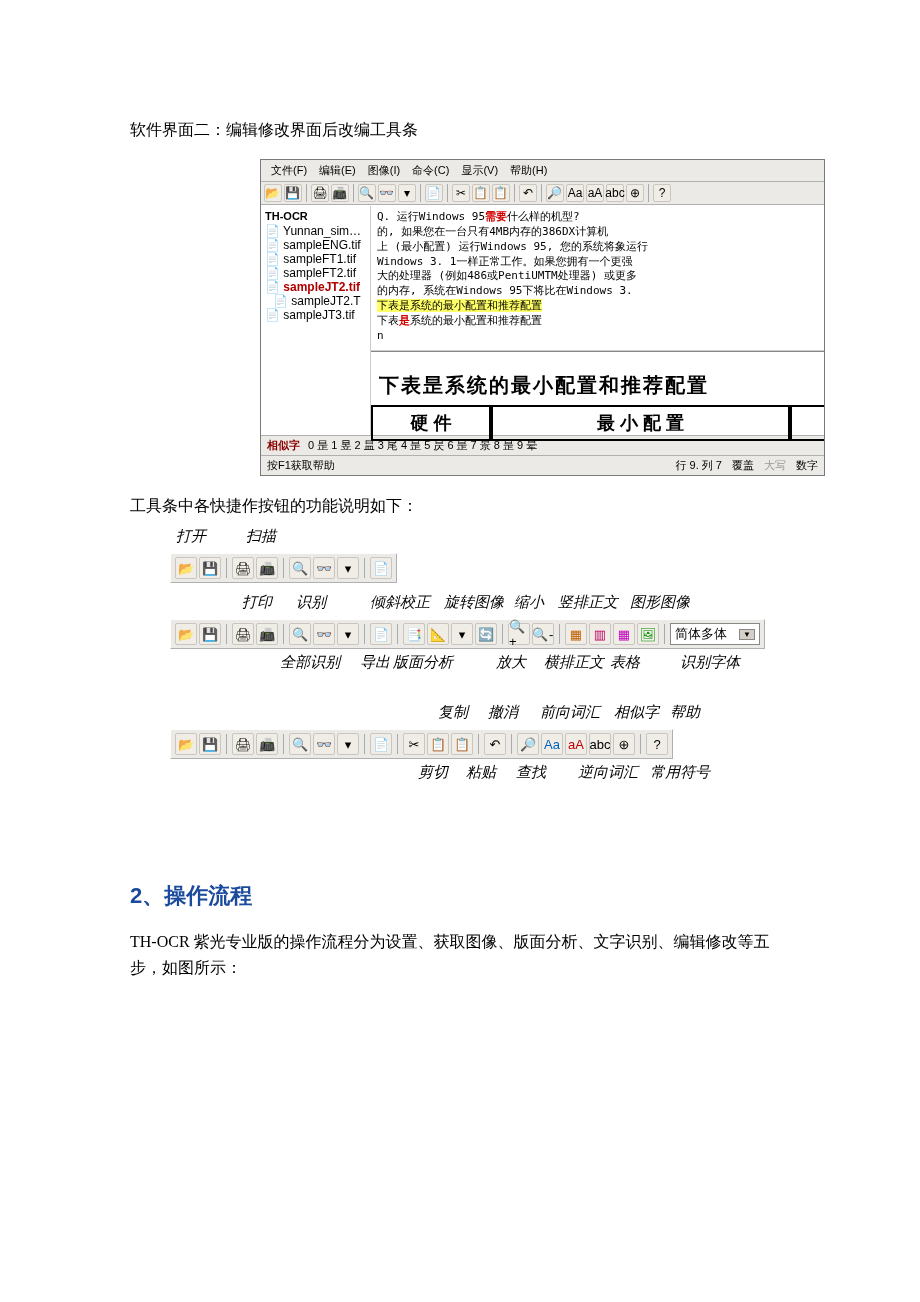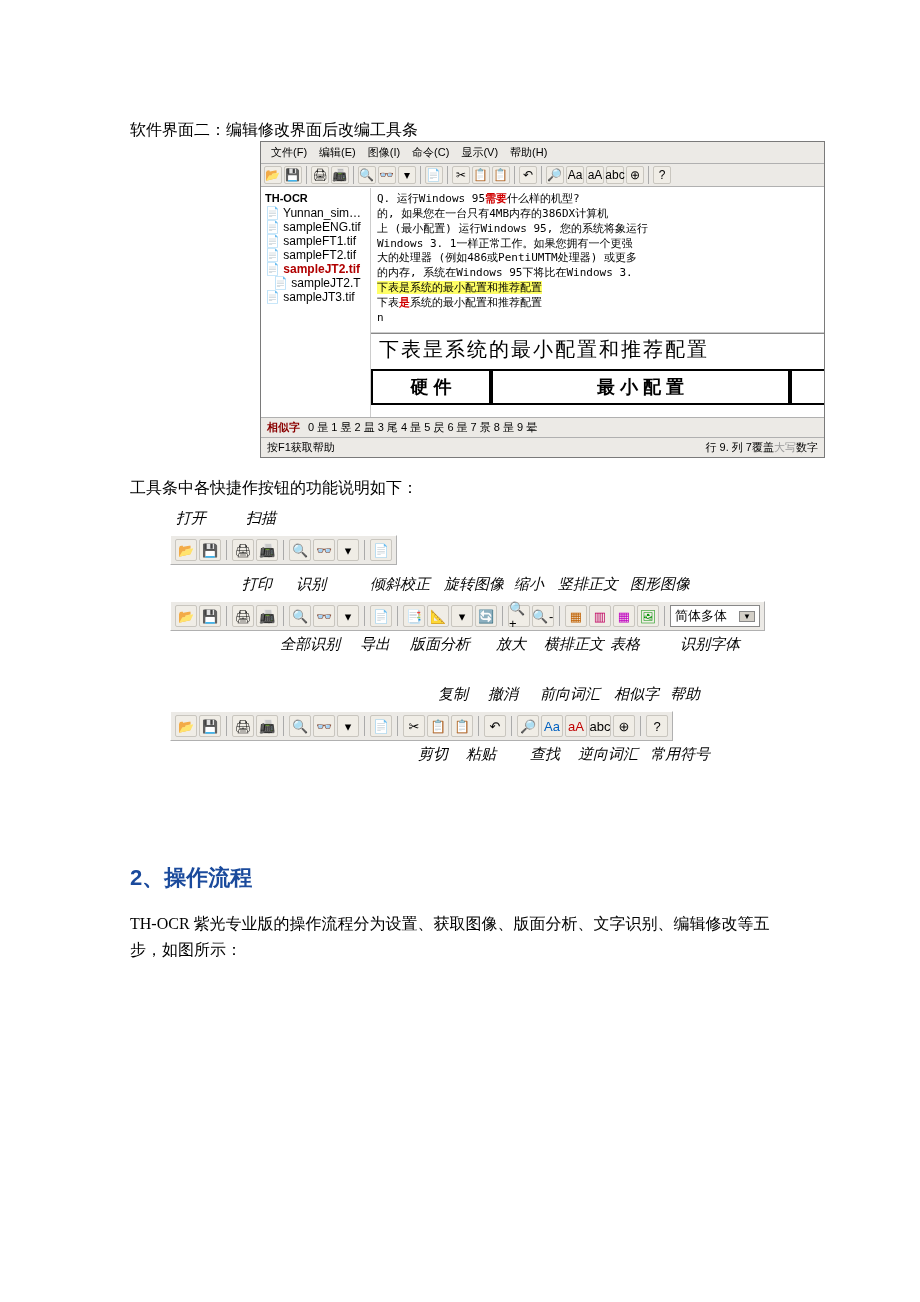--- a/index.html
+++ b/index.html
@@ -5,21 +5,21 @@
   * { box-sizing: border-box; }
   body {
     font-family: "SimSun", "宋体", serif;
     font-size: 16px;
     margin: 0;
     padding: 120px 130px;
     background: #fff;
     color: #000;
     width: 920px;
   }
-  .intro { margin-bottom: 0; }
+  .intro { margin-bottom: 18px; }
 
   
   .appwin {
     width: 565px;
     margin-left: 130px;
     border: 1px solid #7a7a7a;
     background: #d4d0c8;
     font-family: Tahoma, "SimSun", sans-serif;
     font-size: 11px;
   }
@@ -88,22 +88,22 @@
   .imgpane {
     height: 84px;
     border-top: 1px solid #888;
     background: #fff;
     display: flex;
     flex-direction: column;
   }
   .imgpane .headline {
     font-family: "SimHei", sans-serif;
     font-size: 20px;
-    font-weight: normal;
-    padding: 2px 8px 6px;
+    font-weight: bold;
+    padding: 20px 8px 6px;
     letter-spacing: 2px;
     border-bottom: 2px solid #000;
   }
   .imgpane .tbl {
     display: flex;
   }
   .imgpane .tbl .cell {
     border: 2px solid #000;
     border-top: none;
     font-family: "SimHei", sans-serif;
@@ -117,21 +117,21 @@
   .imgpane .tbl .c3 { width: 20px; border-right: none; }
   .status1, .status2 {
     padding: 2px 6px;
     background: #eceae6;
     border-top: 1px solid #b0b0b0;
     font-size: 11px;
     display: flex;
     gap: 8px;
   }
   .status1 .lbl { color: #8a0000; font-weight: bold; }
-  .status2 .right { margin-left: auto; display: flex; }
+  .status2 .right { margin-left: auto; display: flex; gap: 10px; }
   .status2 .dim { color: #999; }
 
   
   .fig-caption { margin-top: 20px; margin-bottom: 6px; }
   .fig {
     font-family: Tahoma, "SimSun", sans-serif;
     font-size: 11px;
     margin: 10px 0 10px 40px;
   }
   .labelrow {
@@ -348,21 +348,21 @@
     <span class="btn" style="color:#009000">🖼</span>
     <span class="sep"></span>
     <span class="select">
       <span>简体多体</span>
       <span class="arrow">▼</span>
     </span>
   </div>
   <div class="labelrow bottom">
     <span style="left:110px">全部识别</span>
     <span style="left:190px">导出</span>
-    <span style="left:240px">版面分析</span>
+    <span style="left:223px">版面分析</span>
     <span style="left:326px">放大</span>
     <span style="left:374px">横排正文</span>
     <span style="left:440px">表格</span>
     <span style="left:510px">识别字体</span>
   </div>
 </div>
 
 <div class="fig" style="margin-top:28px">
   <div class="labelrow">
     <span style="left:268px">复制</span>
@@ -394,21 +394,21 @@
     <span class="btn" style="color:#0060c0">Aa</span>
     <span class="btn" style="color:#c00000">aA</span>
     <span class="btn">abc</span>
     <span class="btn">⊕</span>
     <span class="sep"></span>
     <span class="btn">?</span>
   </div>
   <div class="labelrow bottom">
     <span style="left:248px">剪切</span>
     <span style="left:296px">粘贴</span>
-    <span style="left:360px">查找</span>
+    <span style="left:346px">查找</span>
     <span style="left:408px">逆向词汇</span>
     <span style="left:480px">常用符号</span>
   </div>
 </div>
 
 <h2>
   <span class="num">2</span><span>、操作流程</span>
 </h2>
 
 <div class="para">TH-OCR 紫光专业版的操作流程分为设置、获取图像、版面分析、文字识别、编辑修改等五步，如图所示：</div>

